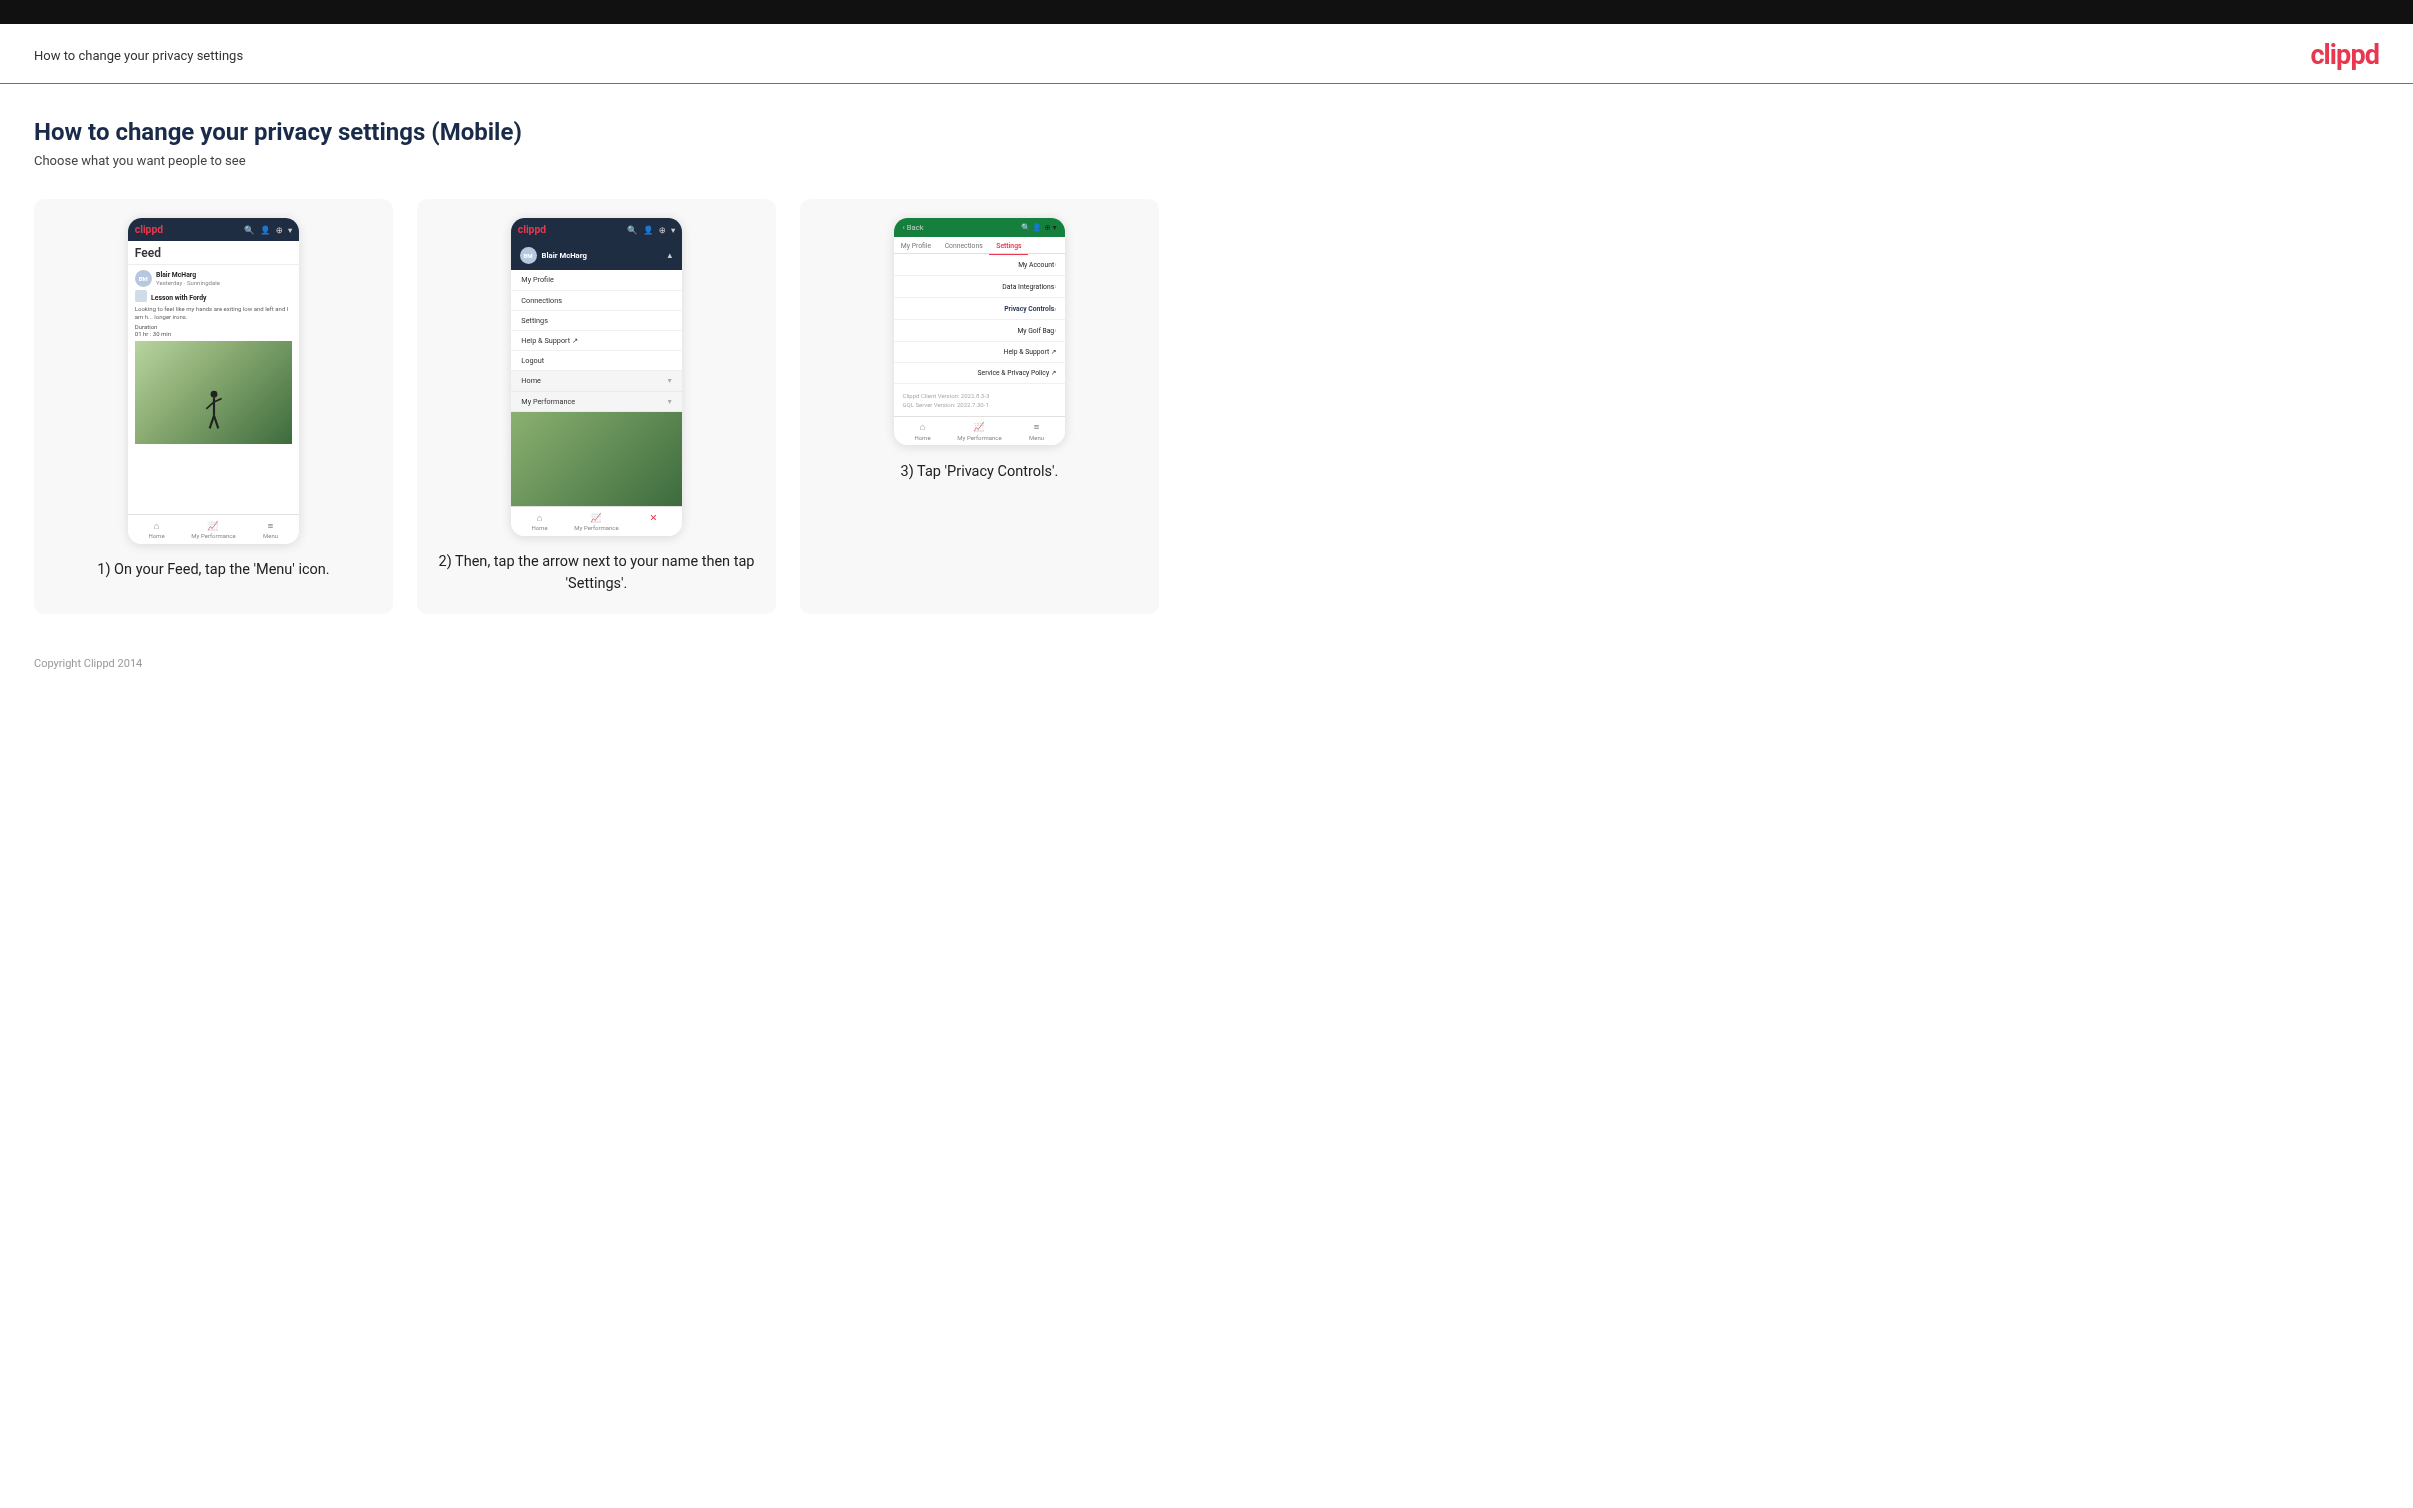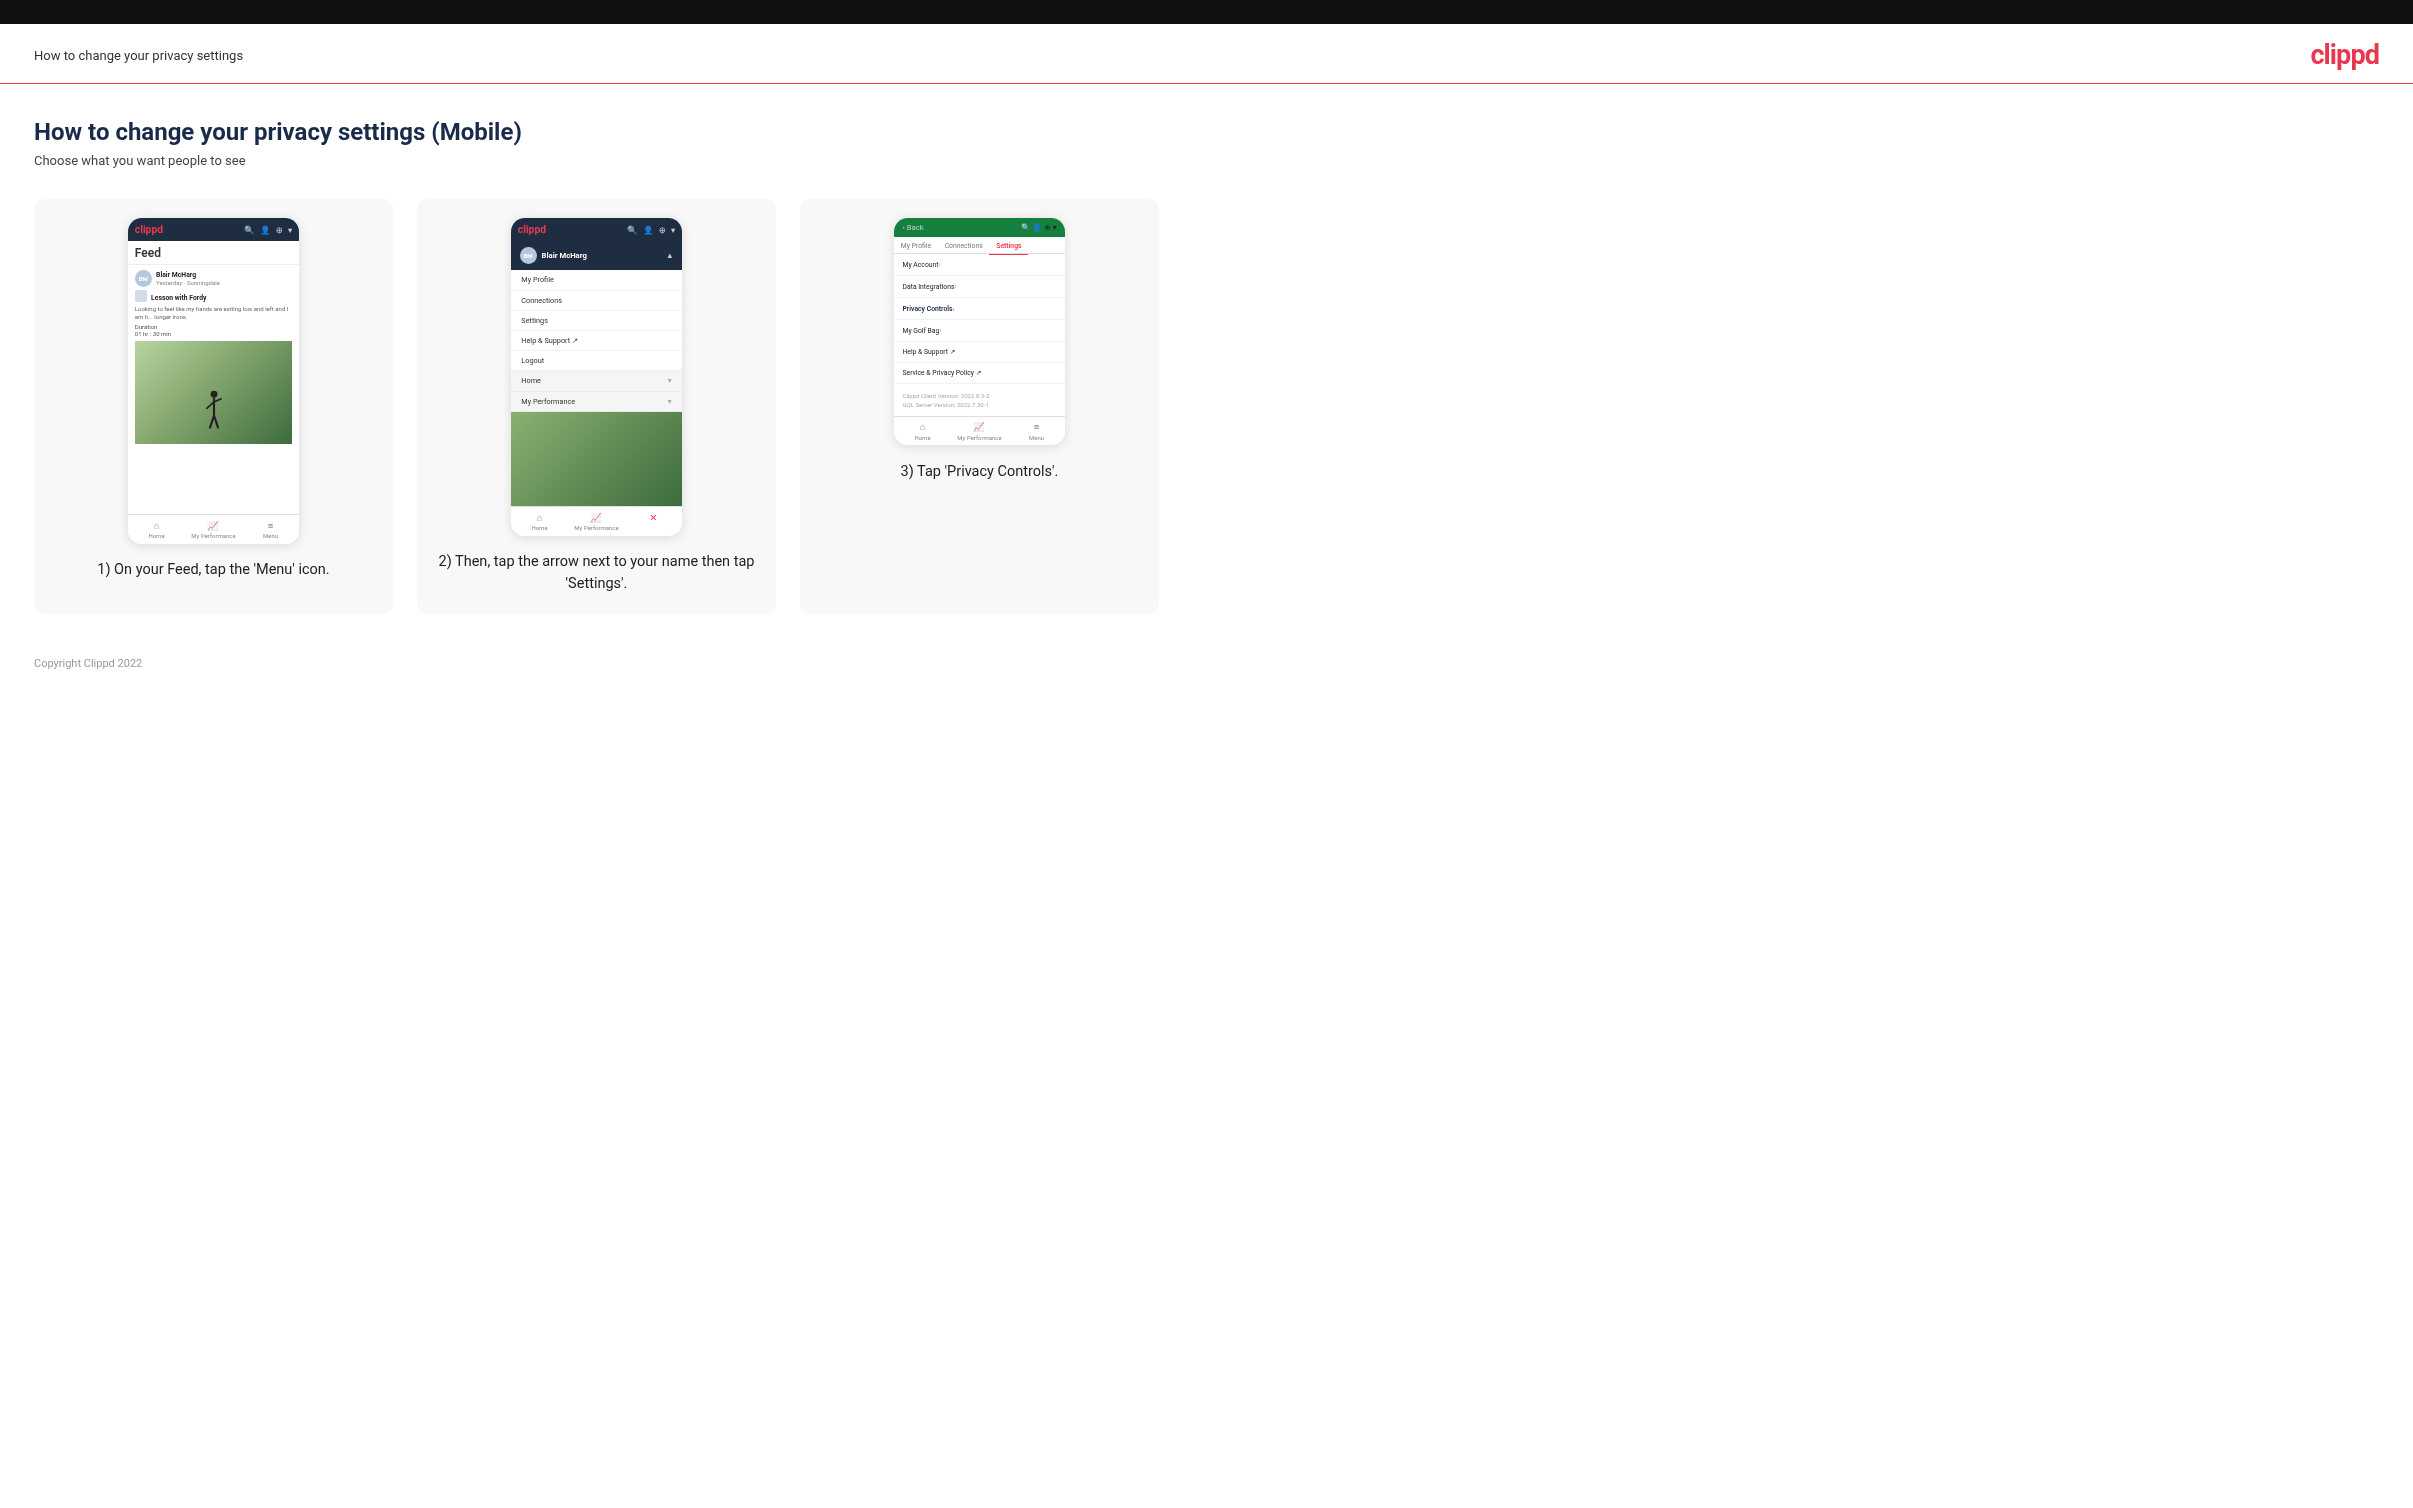--- a/index.html
+++ b/index.html
@@ -323,21 +323,21 @@
       border-bottom-color: #e8384f;
       font-weight: 600;
     }
     .settings-list {
       background: #fff;
       padding: 0;
     }
     .settings-list-item {
       display: flex;
       align-items: center;
-      justify-content: flex-start;
+      justify-content: flex-end;
       padding: 6px 8.5px;
       border-bottom: 0.9px solid #f0f0f0;
       font-size: 6.8px;
       color: #222;
     }
     .settings-list-item.highlight {
       color: #1a2b4a;
       font-weight: 600;
     }
     .settings-chevron {
@@ -557,15 +557,15 @@
           </div>
         </div>
       </div>
       <div class="step-caption">3) Tap 'Privacy Controls'.</div>
     </div>
 
   </div>
 </div>
 
 <div class="footer">
-  <span>Copyright Clippd 2022</span>
+  <span>Copyright Clippd 2014</span>
 </div>
 
 
 </body></html>

